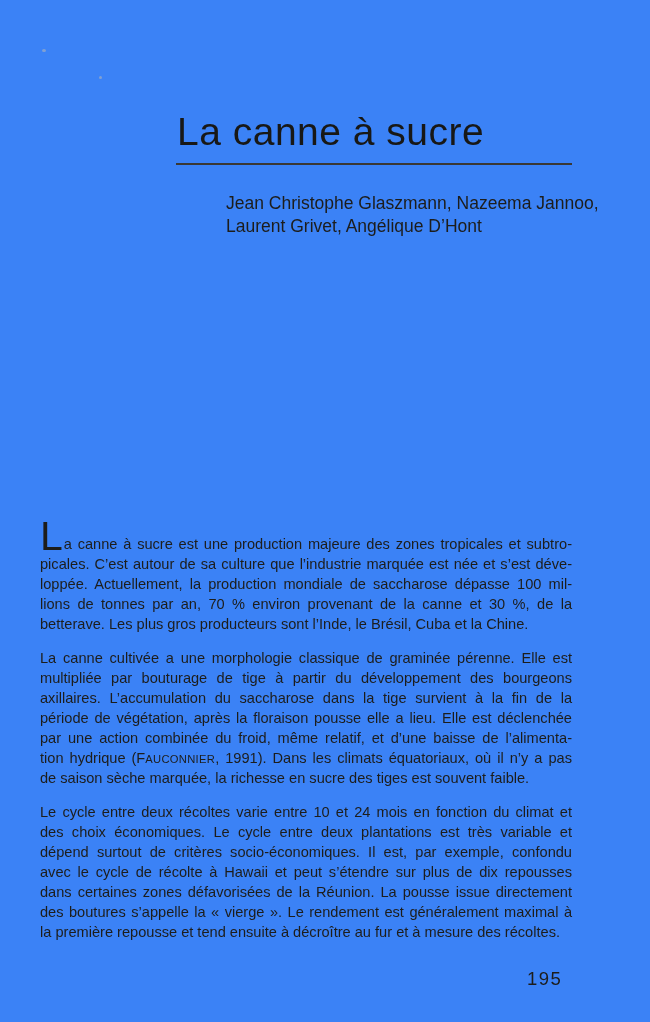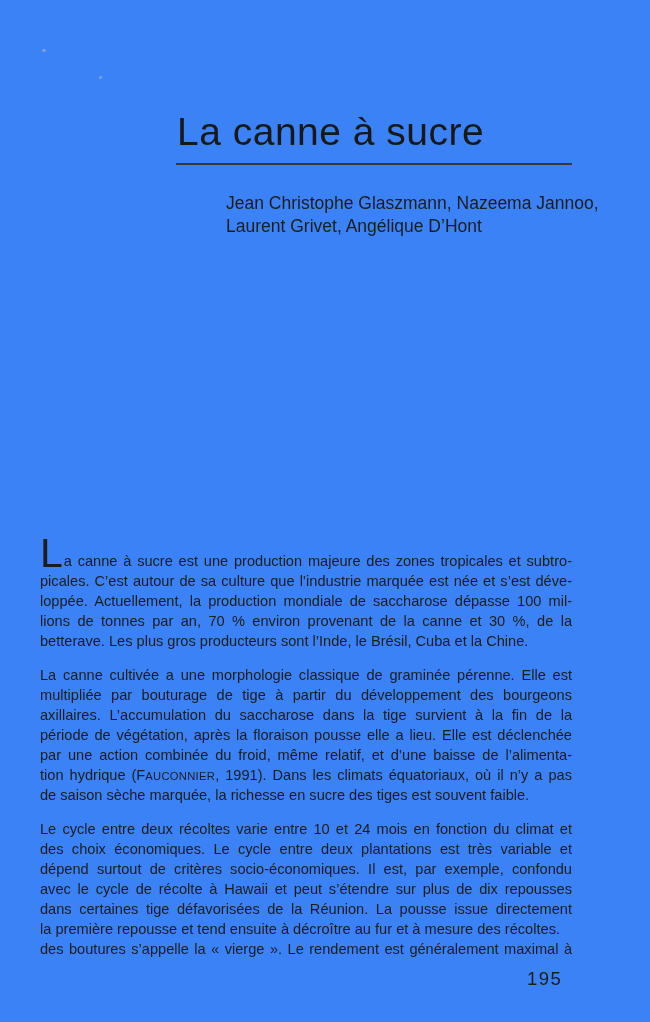--- a/index.html
+++ b/index.html
@@ -45,21 +45,21 @@
     top: 192px;
     font-size: 17.5px;
     line-height: 23px;
     color: #1d1d1b;
     white-space: nowrap;
     margin-left: 48px;
   }
   .body-text {
     position: absolute;
     left: 40px;
-    top: 551px;
+    top: 534px;
     width: 532px;
     font-size: 14.6px;
     line-height: 20px;
     color: #1d1d1b;
   }
   .para { margin-bottom: 14px; }
   .para:last-child { margin-bottom: 9px; }
   .line {
     height: 20px;
     overflow: visible;
@@ -118,20 +118,20 @@
         <div class="line">période de végétation, après la floraison pousse elle a lieu. Elle est déclenchée</div>
         <div class="line">par une action combinée du froid, même relatif, et d’une baisse de l’alimenta-</div>
         <div class="line">tion hydrique (F<span class="sc">AUCONNIER</span>, 1991). Dans les climats équatoriaux, où il n’y a pas</div>
         <div class="line last">de saison sèche marquée, la richesse en sucre des tiges est souvent faible.</div>
       </div>
       <div class="para">
         <div class="line">Le cycle entre deux récoltes varie entre 10 et 24 mois en fonction du climat et</div>
         <div class="line">des choix économiques. Le cycle entre deux plantations est très variable et</div>
         <div class="line">dépend surtout de critères socio-économiques. Il est, par exemple, confondu</div>
         <div class="line">avec le cycle de récolte à Hawaii et peut s’étendre sur plus de dix repousses</div>
-        <div class="line">dans certaines tige défavorisées de la Réunion. La pousse issue directement</div>
+        <div class="line">dans certaines zones défavorisées de la Réunion. La pousse issue directement</div>
+        <div class="line">des boutures s’appelle la « vierge ». Le rendement est généralement maximal à</div>
         <div class="line last">la première repousse et tend ensuite à décroître au fur et à mesure des récoltes.</div>
-        <div class="line">des boutures s’appelle la « vierge ». Le rendement est généralement maximal à</div>
       </div>
     </div>
 
   <div class="pagenum">195</div>
 </div>
 
 </body></html>

